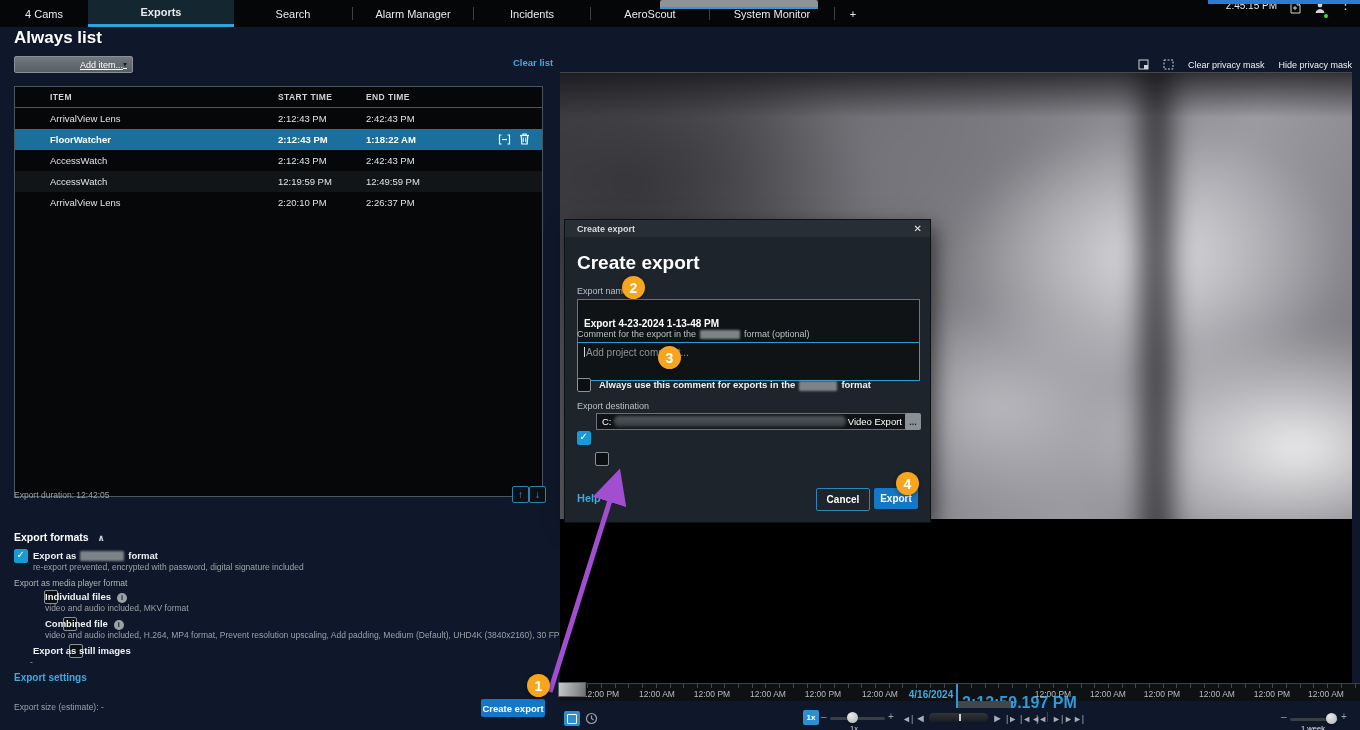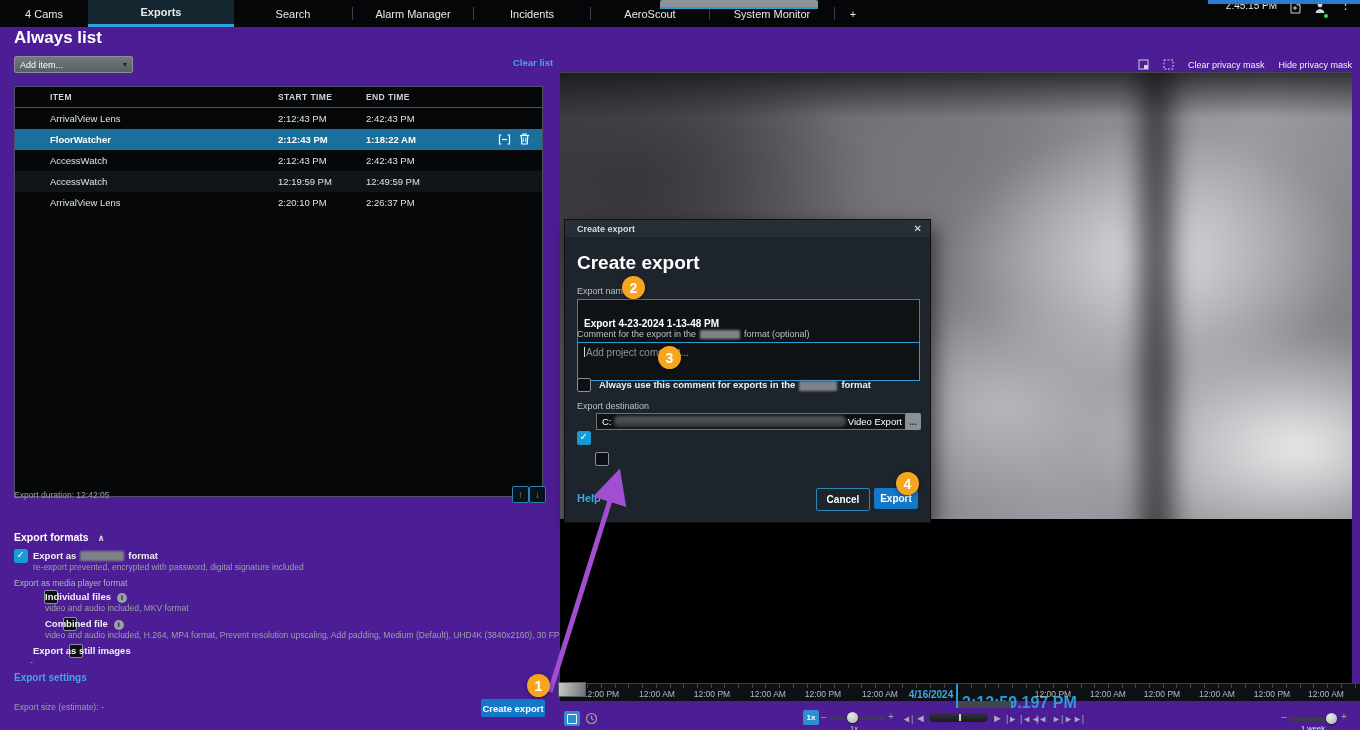--- a/index.html
+++ b/index.html
@@ -1,33 +1,33 @@
 <!DOCTYPE html>
 <html><head>
 <meta charset="utf-8">
 <style>
   html,body{margin:0;padding:0;background:#000;}
   body{font-family:"Liberation Sans","DejaVu Sans",sans-serif;-webkit-font-smoothing:antialiased;}
-  .screen{position:relative;width:1360px;height:730px;background:#4c1d95;overflow:hidden;}
+  .screen{position:relative;width:1360px;height:730px;background:#0f172a;overflow:hidden;}
   .abs{position:absolute;}
 
   
   .topbar{position:absolute;left:0;top:0;width:1360px;height:27px;background:#050607;display:flex;align-items:stretch;}
   .tab{display:flex;align-items:center;justify-content:center;font-size:11px;color:#e7eaec;cursor:pointer;}
   .tab.active{background:#14262f;border-bottom:3px solid #2ea3dc;font-weight:bold;}
   .tsep{width:1px;height:13px;background:#3a4045;align-self:center;}
   .top-right{position:absolute;right:8px;top:0;height:27px;display:flex;align-items:flex-start;gap:12px;}
   .top-time{font-size:10px;color:#e7eaec;}
   .strip-gray{position:absolute;left:660px;top:0;width:158px;height:7px;background:#8e9397;border-bottom:2px solid #2f9ad6;border-radius:2px 2px 0 0;}
   .strip-blue{position:absolute;left:1208px;top:0;width:152px;height:4px;background:#2e7bd2;}
   .ellipsis{font-size:13px;color:#cfd4d7;line-height:10px;}
 
   
   .panel-title{position:absolute;left:14px;top:28px;font-size:17px;font-weight:bold;color:#fff;}
-  .add-item{position:absolute;left:14px;top:56px;width:107px;height:15px;background:linear-gradient(#72787d,#585e63);border:1px solid #8a9096;border-radius:2px;color:#fff;font-size:9px;display:flex;align-items:center;padding:0 5px;justify-content:space-between;}
+  .add-item{position:absolute;left:14px;top:56px;width:107px;height:15px;background:linear-gradient(#72787d,#585e63);border:1px solid #8a9096;border-radius:2px;color:#fff;font-size:9px;display:flex;align-items:center;padding:0 5px;justify-content:flex-end;text-decoration:underline;}
   .add-item .ar{font-size:8px;color:#1d2226;}
   .clear-list{position:absolute;left:513px;top:57px;font-size:9.5px;font-weight:bold;color:#3fa9e0;cursor:pointer;}
   .elist{position:absolute;left:14px;top:78px;width:527px;height:409px;border:1px solid #4b555d;background:#050708;margin-top:8px;}
   .elist-head{position:relative;height:20px;border-bottom:1px solid #4b555d;}
   .hcell{position:absolute;top:5px;font-size:8.5px;font-weight:bold;color:#ced3d7;letter-spacing:.4px;}
   .hc0{left:35px;} .hc1{left:263px;} .hc2{left:351px;}
   .erow{position:relative;height:21px;font-size:9.5px;color:#dfe3e6;}
   .erow.alt{background:#121517;}
   .erow.sel{background:#1a6f9c;color:#fff;font-weight:bold;}
   .ecell{position:absolute;top:5px;} .ec0{left:35px;} .ec1{left:263px;} .ec2{left:351px;}

